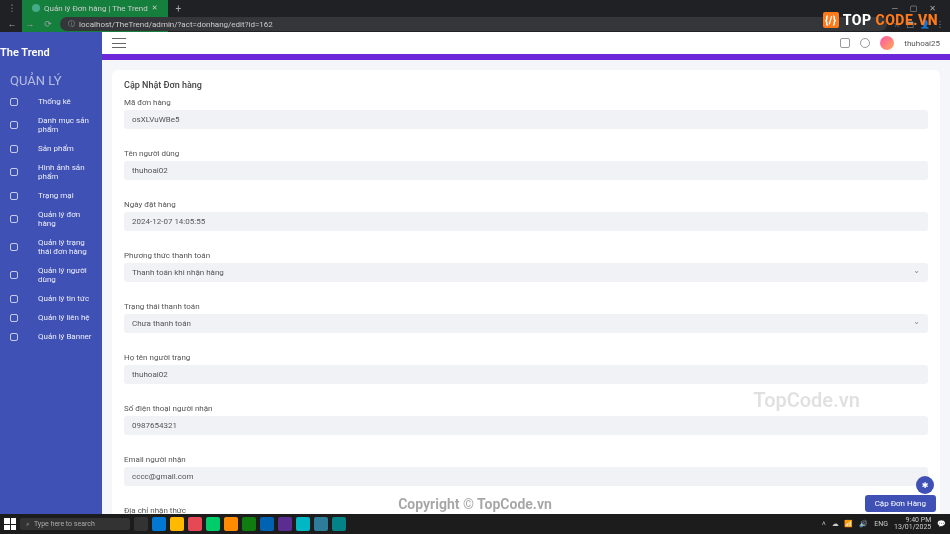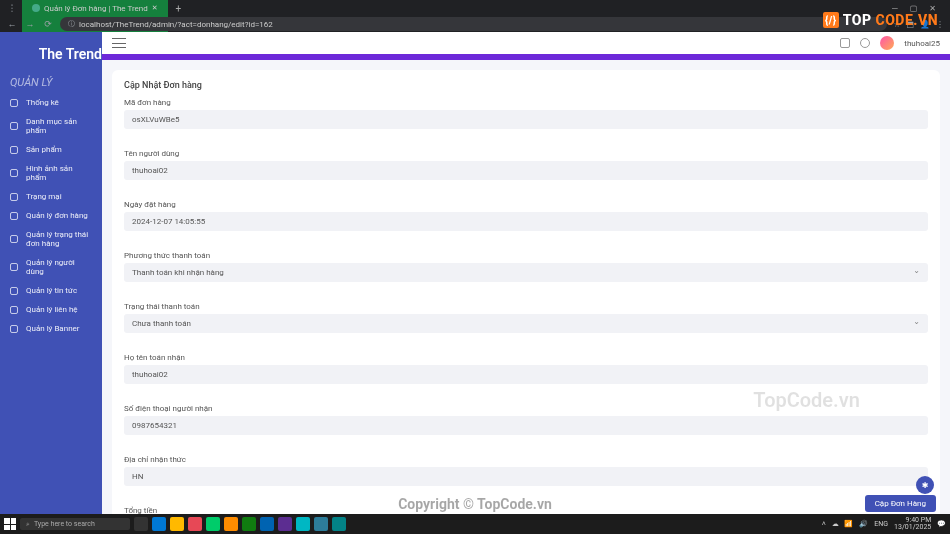--- a/index.html
+++ b/index.html
@@ -13,23 +13,23 @@
 .newtab { color: #aaa; font-size: 10px; padding: 0 4px; }
 .addr-bar { height: 16px; display: flex; align-items: center; gap: 6px; padding: 0 6px; }
 .nav-btn { color: #9aa0a6; font-size: 9px; width: 12px; text-align: center; }
 .url-field { flex: 1; background: #35363a; border-radius: 8px; padding: 2px 8px; font-size: 8px; color: #ccc; display: flex; align-items: center; gap: 4px; }
 .url-icon { color: #9aa0a6; font-size: 7px; }
 .ext-icons { display: flex; gap: 6px; color: #9aa0a6; font-size: 8px; }
 
 .app { display: flex; height: 482px; background: #f5f6fa; }
 
 .sidebar { width: 102px; background: #4051b5; color: #fff; padding-top: 8px; }
-.brand { text-align: right; font-size: 14px; font-weight: 600; padding: 6px 0 10px; }
-.side-section { font-size: 11px; color: rgba(255,255,255,0.6); padding: 4px 10px; text-transform: uppercase; font-style: italic; }
-.side-item { display: flex; align-items: center; gap: 8px; padding: 5px 10px; font-size: 8px; color: rgba(255,255,255,0.9); cursor: pointer; }
+.brand { text-align: left; font-size: 11px; font-weight: 600; padding: 6px 0 10px; }
+.side-section { font-size: 13px; color: rgba(255,255,255,0.6); padding: 4px 10px; text-transform: uppercase; }
+.side-item { display: flex; align-items: center; gap: 20px; padding: 5px 10px; font-size: 8px; color: rgba(255,255,255,0.9); cursor: pointer; }
 .side-icon { width: 8px; height: 8px; border: 1px solid rgba(255,255,255,0.7); border-radius: 2px; flex-shrink: 0; }
 
 .main { flex: 1; display: flex; flex-direction: column; }
 .topbar { background: #fff; height: 28px; display: flex; align-items: center; padding: 0 10px; border-bottom: 6px solid #6d28d9; }
 .hamburger { width: 14px; height: 10px; display: flex; flex-direction: column; justify-content: space-between; cursor: pointer; }
 .hamburger span { height: 1px; background: #666; }
 .topbar-right { margin-left: auto; display: flex; align-items: center; gap: 10px; }
 .top-icon { width: 10px; height: 10px; border: 1px solid #999; border-radius: 2px; }
 .avatar { width: 14px; height: 14px; border-radius: 50%; background: linear-gradient(135deg, #f5a, #fa5); }
 .user-name { font-size: 8px; color: #555; }
@@ -181,26 +181,28 @@
         <div class="field">
             <label class="field-label">Phương thức thanh toán</label>
           <div class="select-wrap"><input class="field-select" value="Thanh toán khi nhận hàng" style=""></div>
           </div>
 
         <div class="field">
             <label class="field-label">Trạng thái thanh toán</label>
           <div class="select-wrap"><input class="field-select" value="Chưa thanh toán" style=""></div>
           </div>
 
-        <div class="field"><label class="field-label">Họ tên toán nhận</label>
+        <div class="field"><label class="field-label">Họ tên người trạng</label>
           <input class="field-input" value="thuhoai02" style=""></div>
 
         <div class="field"><label class="field-label">Số điện thoại người nhận</label>
           <input class="field-input" value="0987654321" style=""></div>
 
+        <div class="field"><label class="field-label">Email người nhận</label>
+          <input class="field-input" value="cccc@gmail.com" style=""></div>
 
         <div class="field"><label class="field-label">Địa chỉ nhận thức</label>
           <input class="field-input" value="HN" style=""></div>
 
 
         <div class="field"><label class="field-label">Tổng tiền</label>
           <input class="field-input" value="2390000.00" style=""></div>
 
       </div>
     </div>

